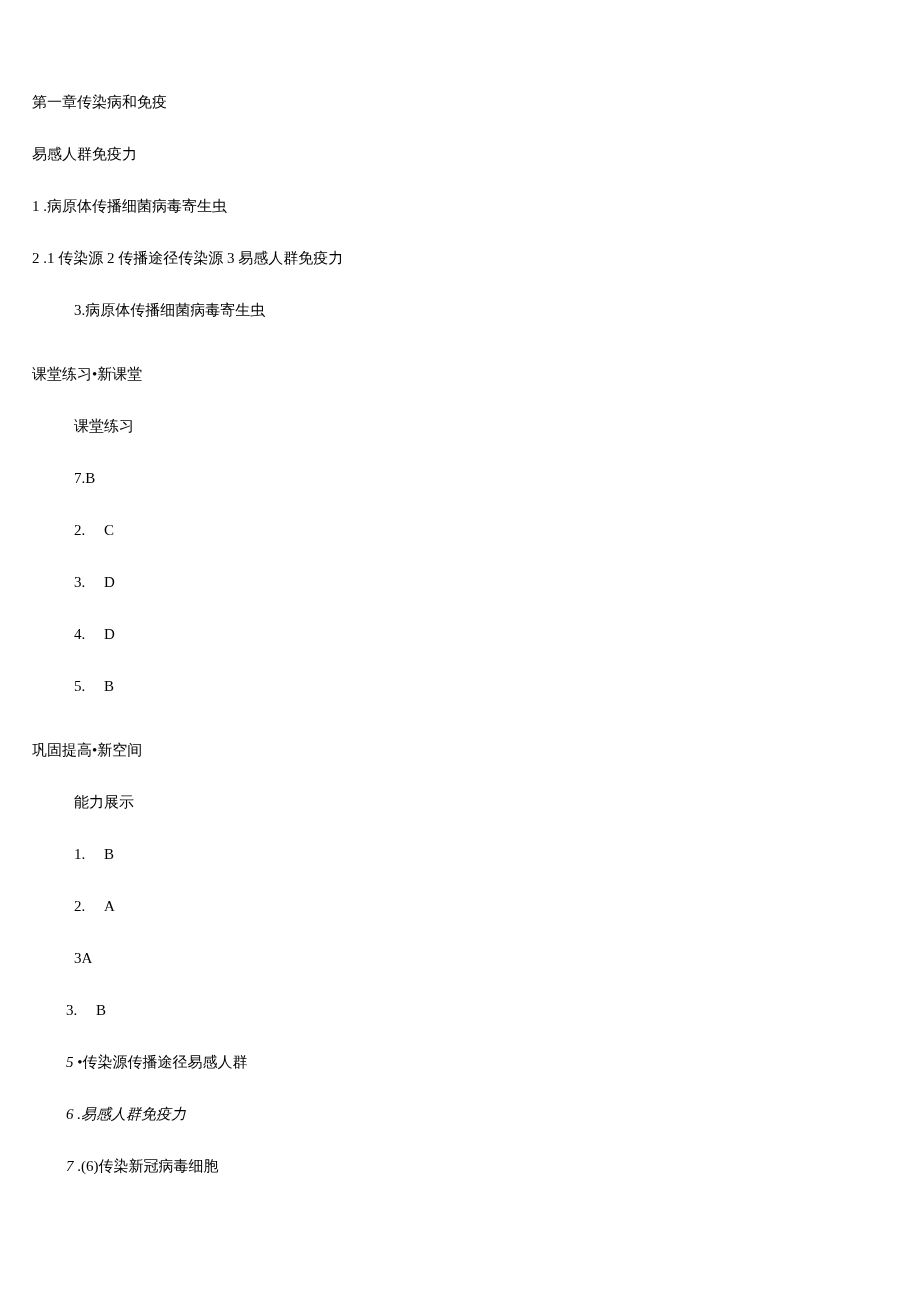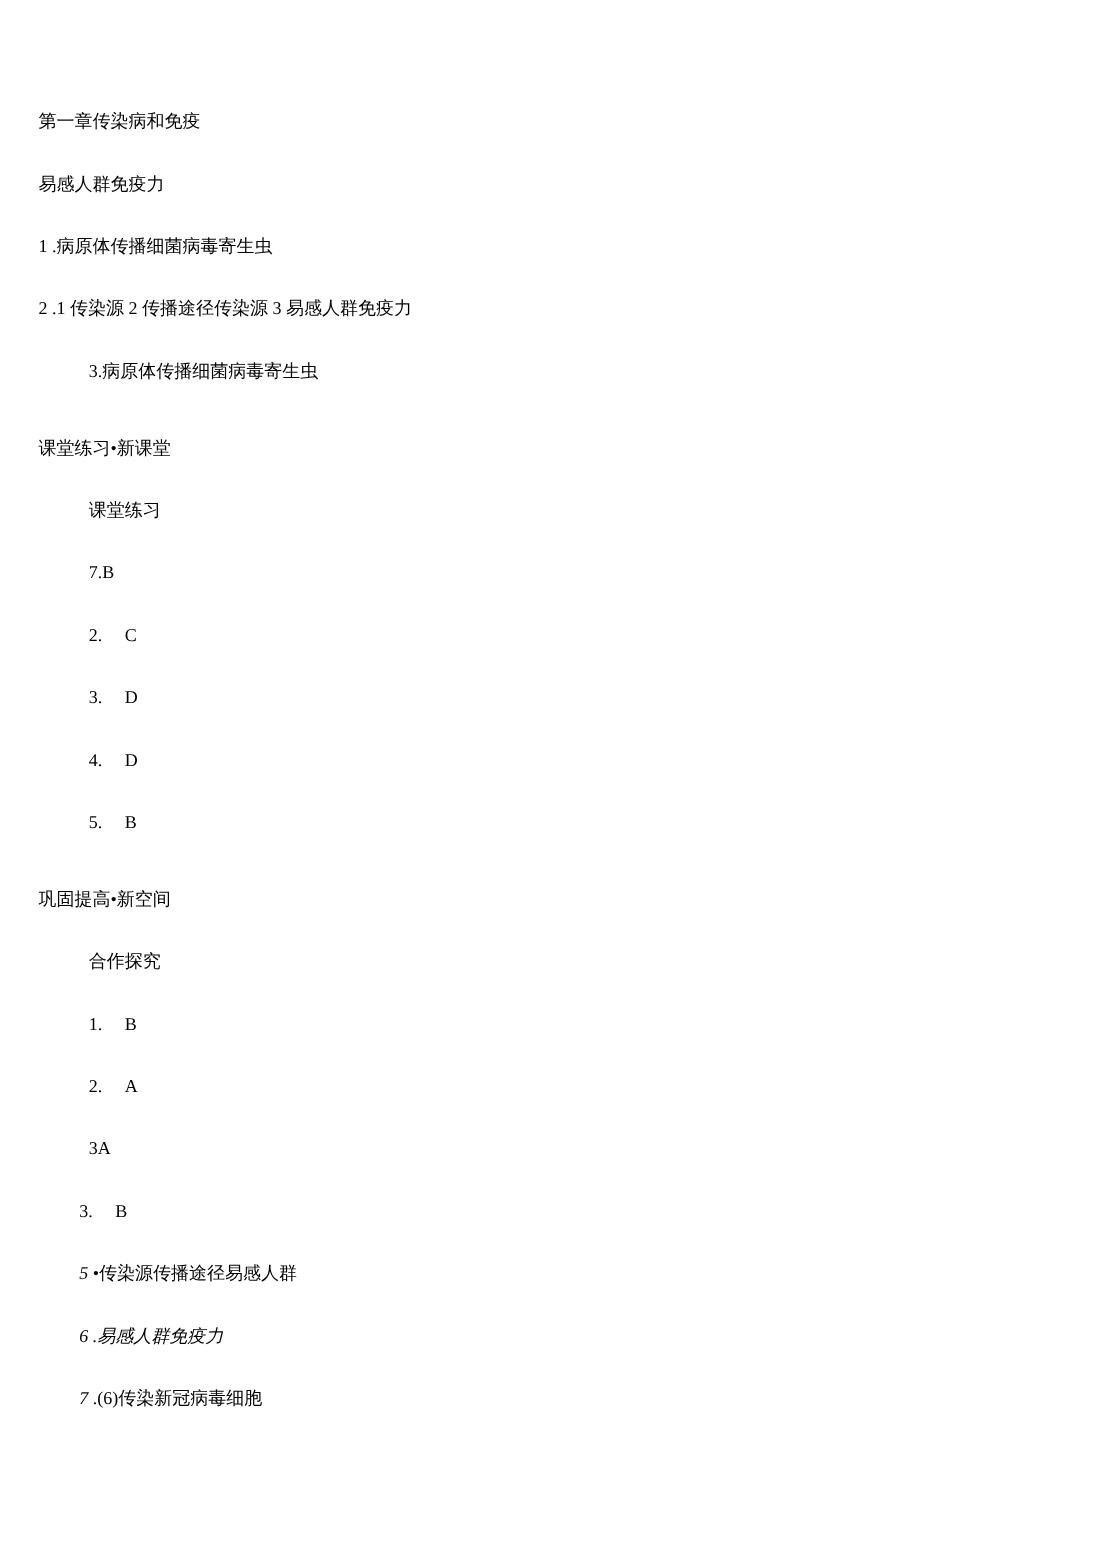--- a/index.html
+++ b/index.html
@@ -68,21 +68,21 @@
 <div class="line indent-1">
   <span class="num-label">4.</span><span>D</span>
 </div>
 
 <div class="line indent-1 section-gap">
   <span class="num-label">5.</span><span>B</span>
 </div>
 
 <div class="line">巩固提高•新空间</div>
 
-<div class="line indent-1">合作探究</div>
+<div class="line indent-1">能力展示</div>
 
 <div class="line indent-1">
   <span class="num-label">1.</span><span>B</span>
 </div>
 
 <div class="line indent-1">
   <span class="num-label">2.</span><span>A</span>
 </div>
 
 <div class="line indent-1">

